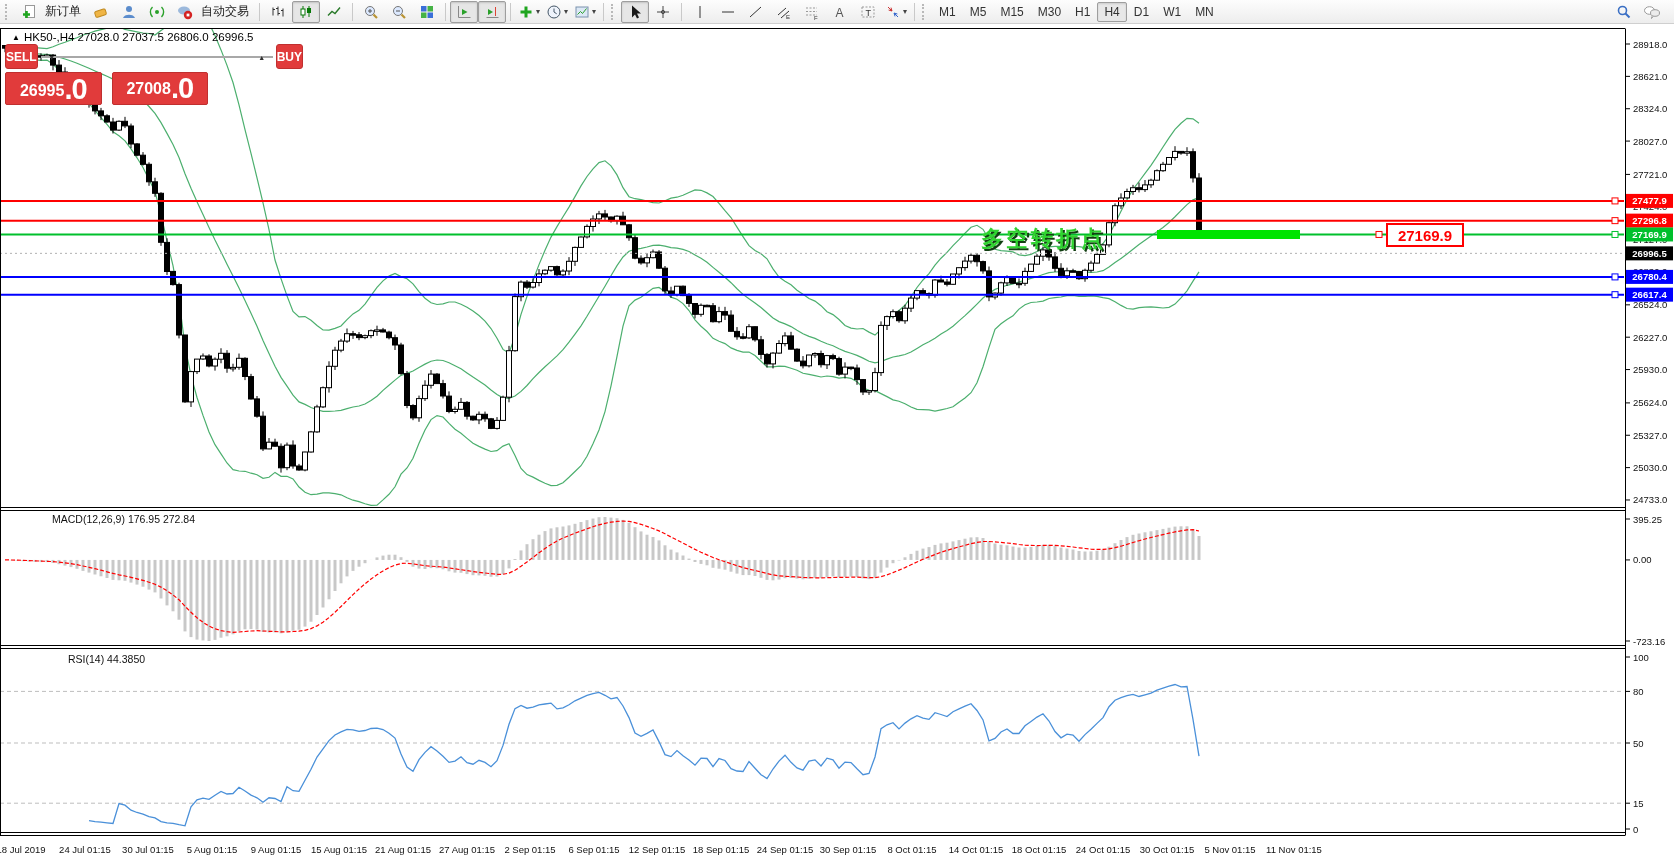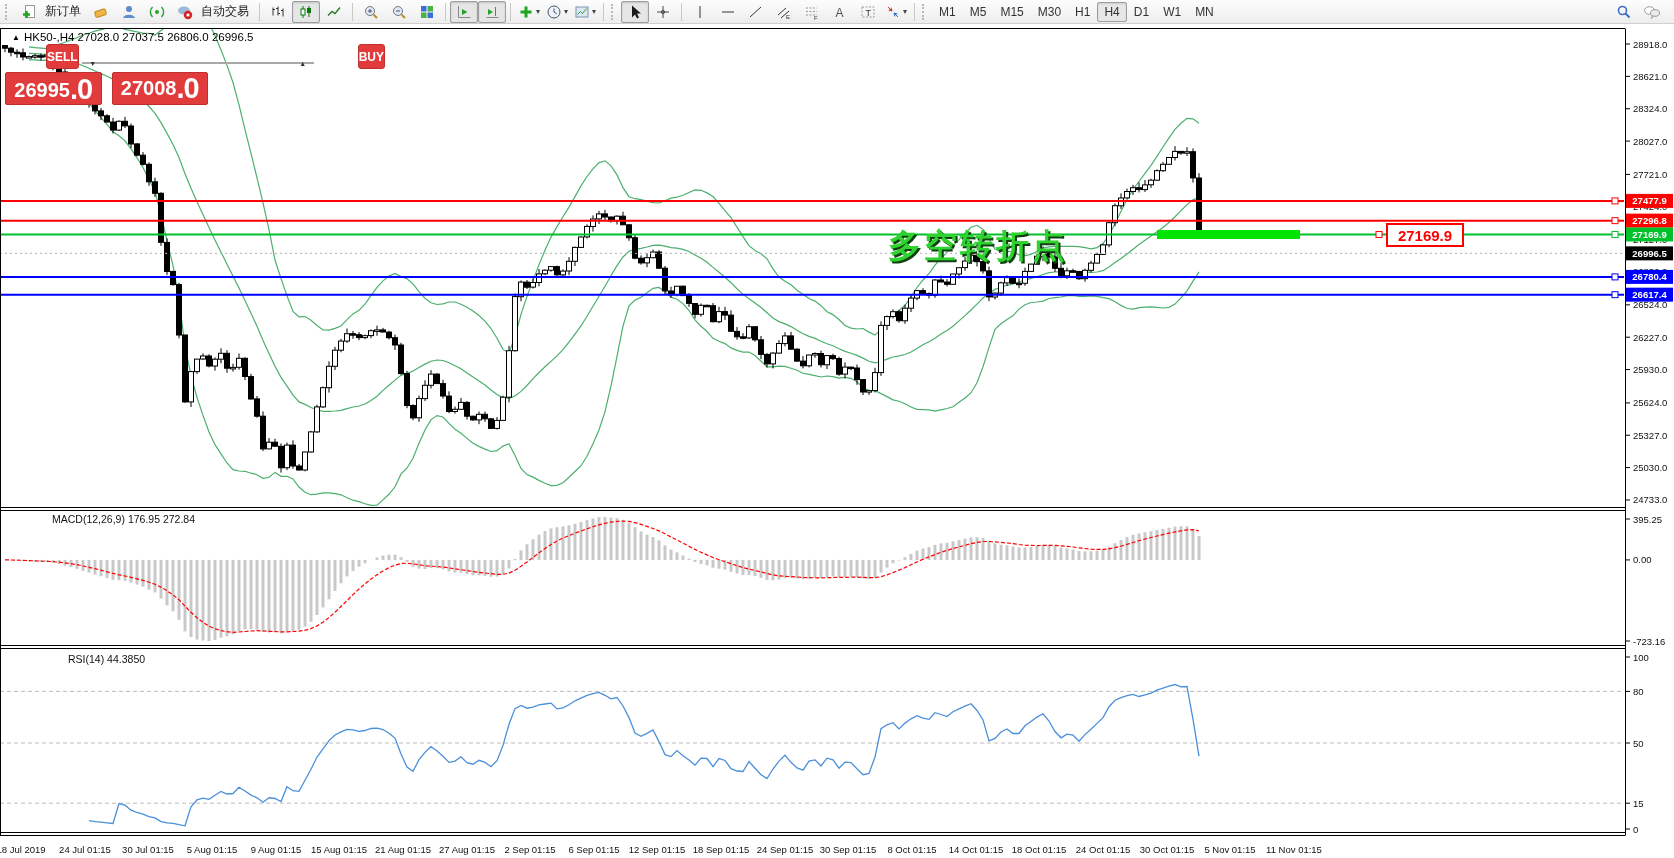--- a/index.html
+++ b/index.html
@@ -22,35 +22,35 @@
   .tb-right{margin-left:auto;display:flex;align-items:center;margin-right:6px;}
   .ico{display:block;}
   
   #chart-svg{position:absolute;left:0;top:0;}
   #chart-title{position:absolute;left:12px;top:31px;font-size:11.5px;color:#000;white-space:nowrap;}
   #chart-title .sym-arrow{font-size:8px;margin-right:4px;vertical-align:1px;}
   
   #trade-panel{position:absolute;left:5px;top:44px;width:203px;}
   .tp-row{display:flex;height:25px;}
   .tp-btn{width:51px;background:#e13b3b;border:1px solid #c02f2f;border-radius:3px;color:#fff;
-    font-weight:bold;font-size:12px;display:flex;align-items:center;justify-content:center;margin-left:41px;}
-  .tp-vol{flex:1;display:flex;margin:18px 3px;}
+    font-weight:bold;font-size:12px;display:flex;align-items:center;justify-content:center;}
+  .tp-vol{flex:1;display:flex;margin:12px 3px;}
   .vol-step{width:20px;background:linear-gradient(#fafafa,#dcdcdc);border:1px solid #a8a8a8;
     font-size:7px;color:#333;display:flex;align-items:center;justify-content:center;}
   .vol-value{flex:1;background:#fff;border-top:1px solid #a8a8a8;border-bottom:1px solid #a8a8a8;
     font-size:13px;color:#000;text-align:right;padding:0 6px;border-left:0;border-right:0;outline:none;
     font-family:"Liberation Sans",sans-serif;}
   .tp-prices{display:flex;margin-top:3px;}
   .tp-price{flex:1;height:31px;background:#e13b3b;border:1px solid #c02f2f;border-radius:2px;color:#fff;
     display:flex;align-items:flex-end;justify-content:center;font-weight:bold;}
   .tp-price + .tp-price{margin-left:10px;align-items:center;}
-  .tp-price .pmain{font-size:20px;line-height:27px;}
+  .tp-price .pmain{font-size:16px;line-height:27px;}
   .tp-price .pbig{font-size:29px;line-height:29px;letter-spacing:-1px;}
   
-  #turn-note{position:absolute;left:888px;top:224px;font-size:33px;font-weight:bold;color:#2fd32f;
+  #turn-note{position:absolute;left:981px;top:224px;font-size:22px;font-weight:bold;color:#2fd32f;
     letter-spacing:3px;text-shadow:2px 2px 0 #123f12;white-space:nowrap;}
   #price-tag{position:absolute;left:1386px;top:223px;width:74px;height:20px;background:#fff;
     border:2px solid #f00;color:#f00;font-size:15px;font-weight:bold;display:flex;
     align-items:center;justify-content:center;}
   .pane-label{position:absolute;left:8px;font-size:10.5px;color:#111;white-space:nowrap;margin-left:44px;}
   svg text{font-family:"Liberation Sans",sans-serif;}
 </style>
 </head>
 <body>
 

